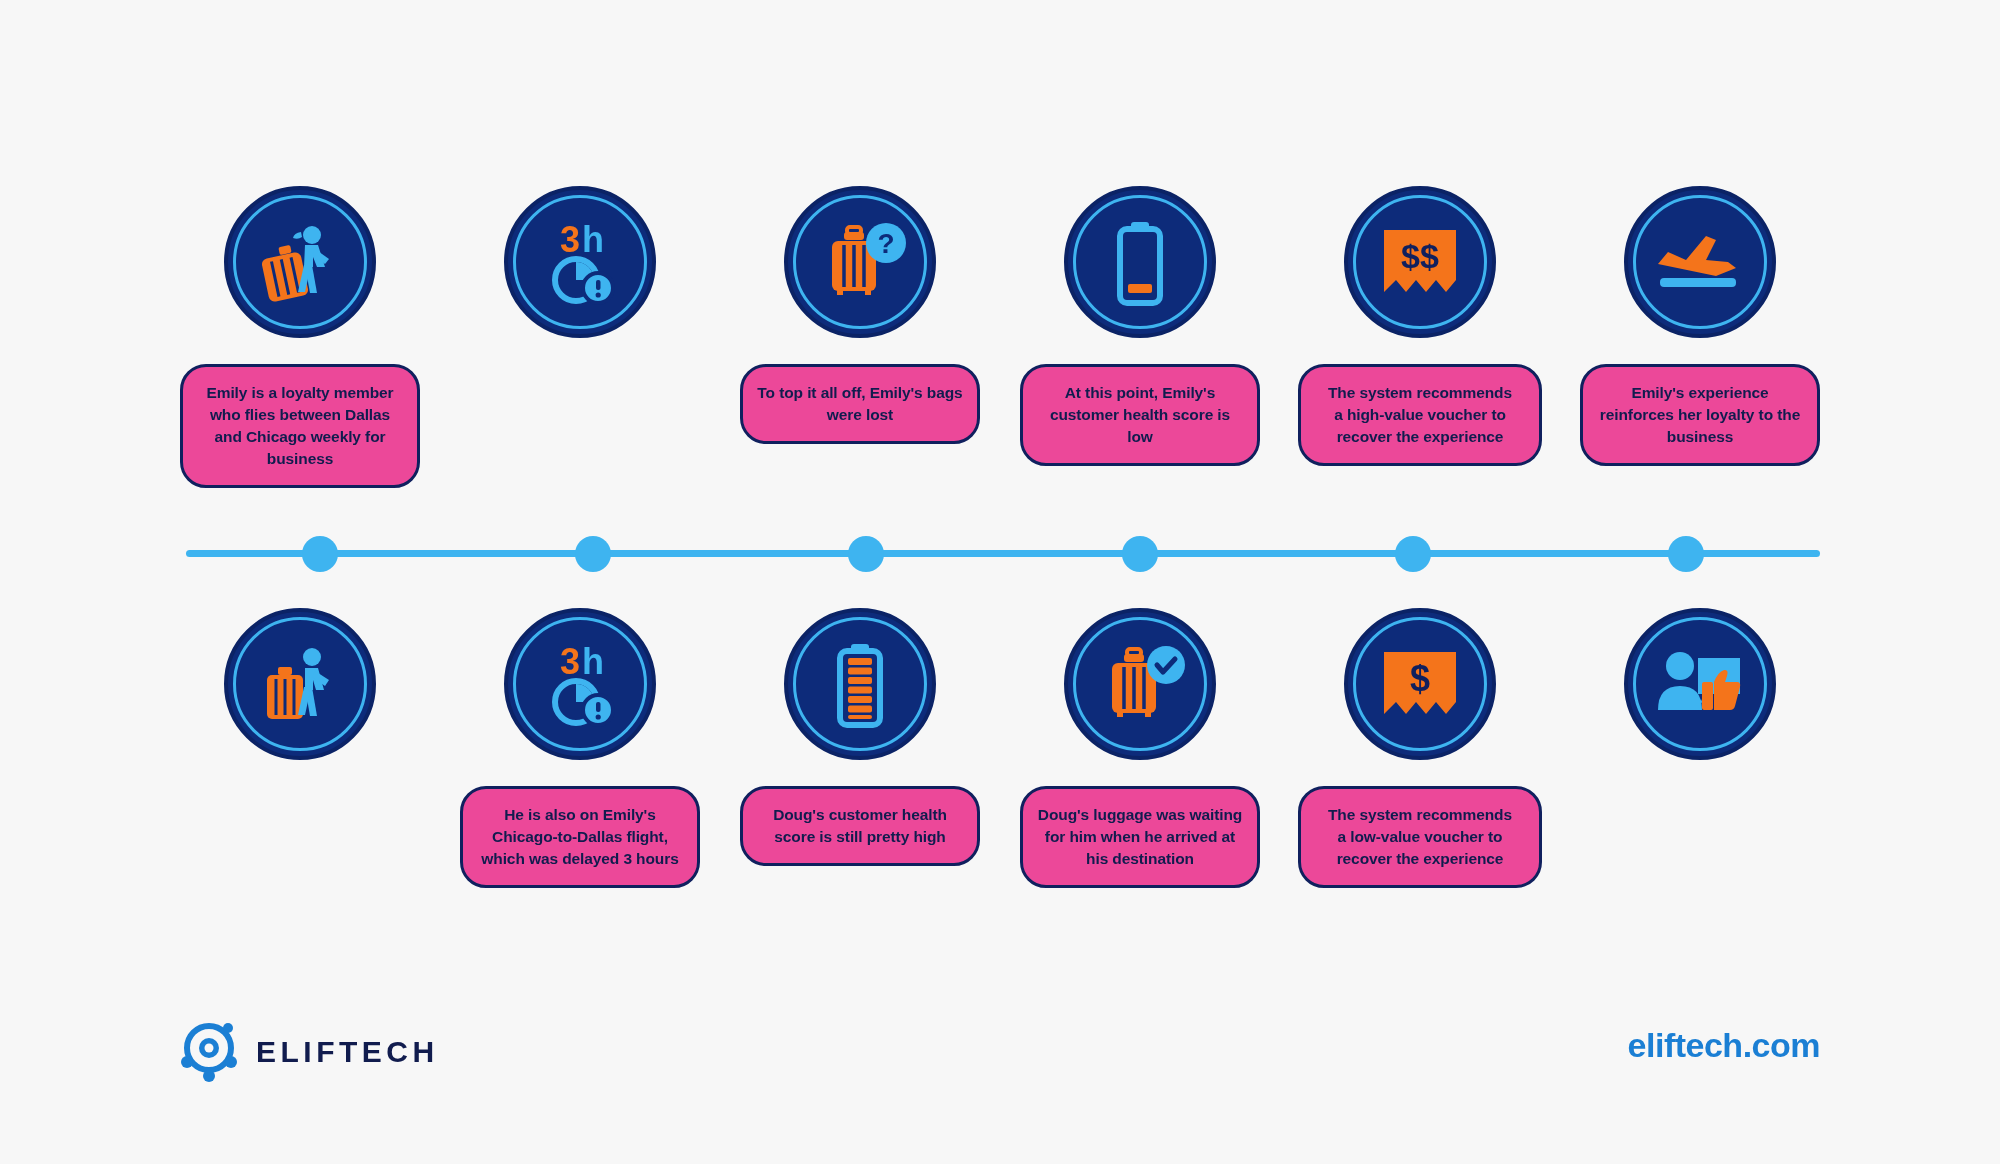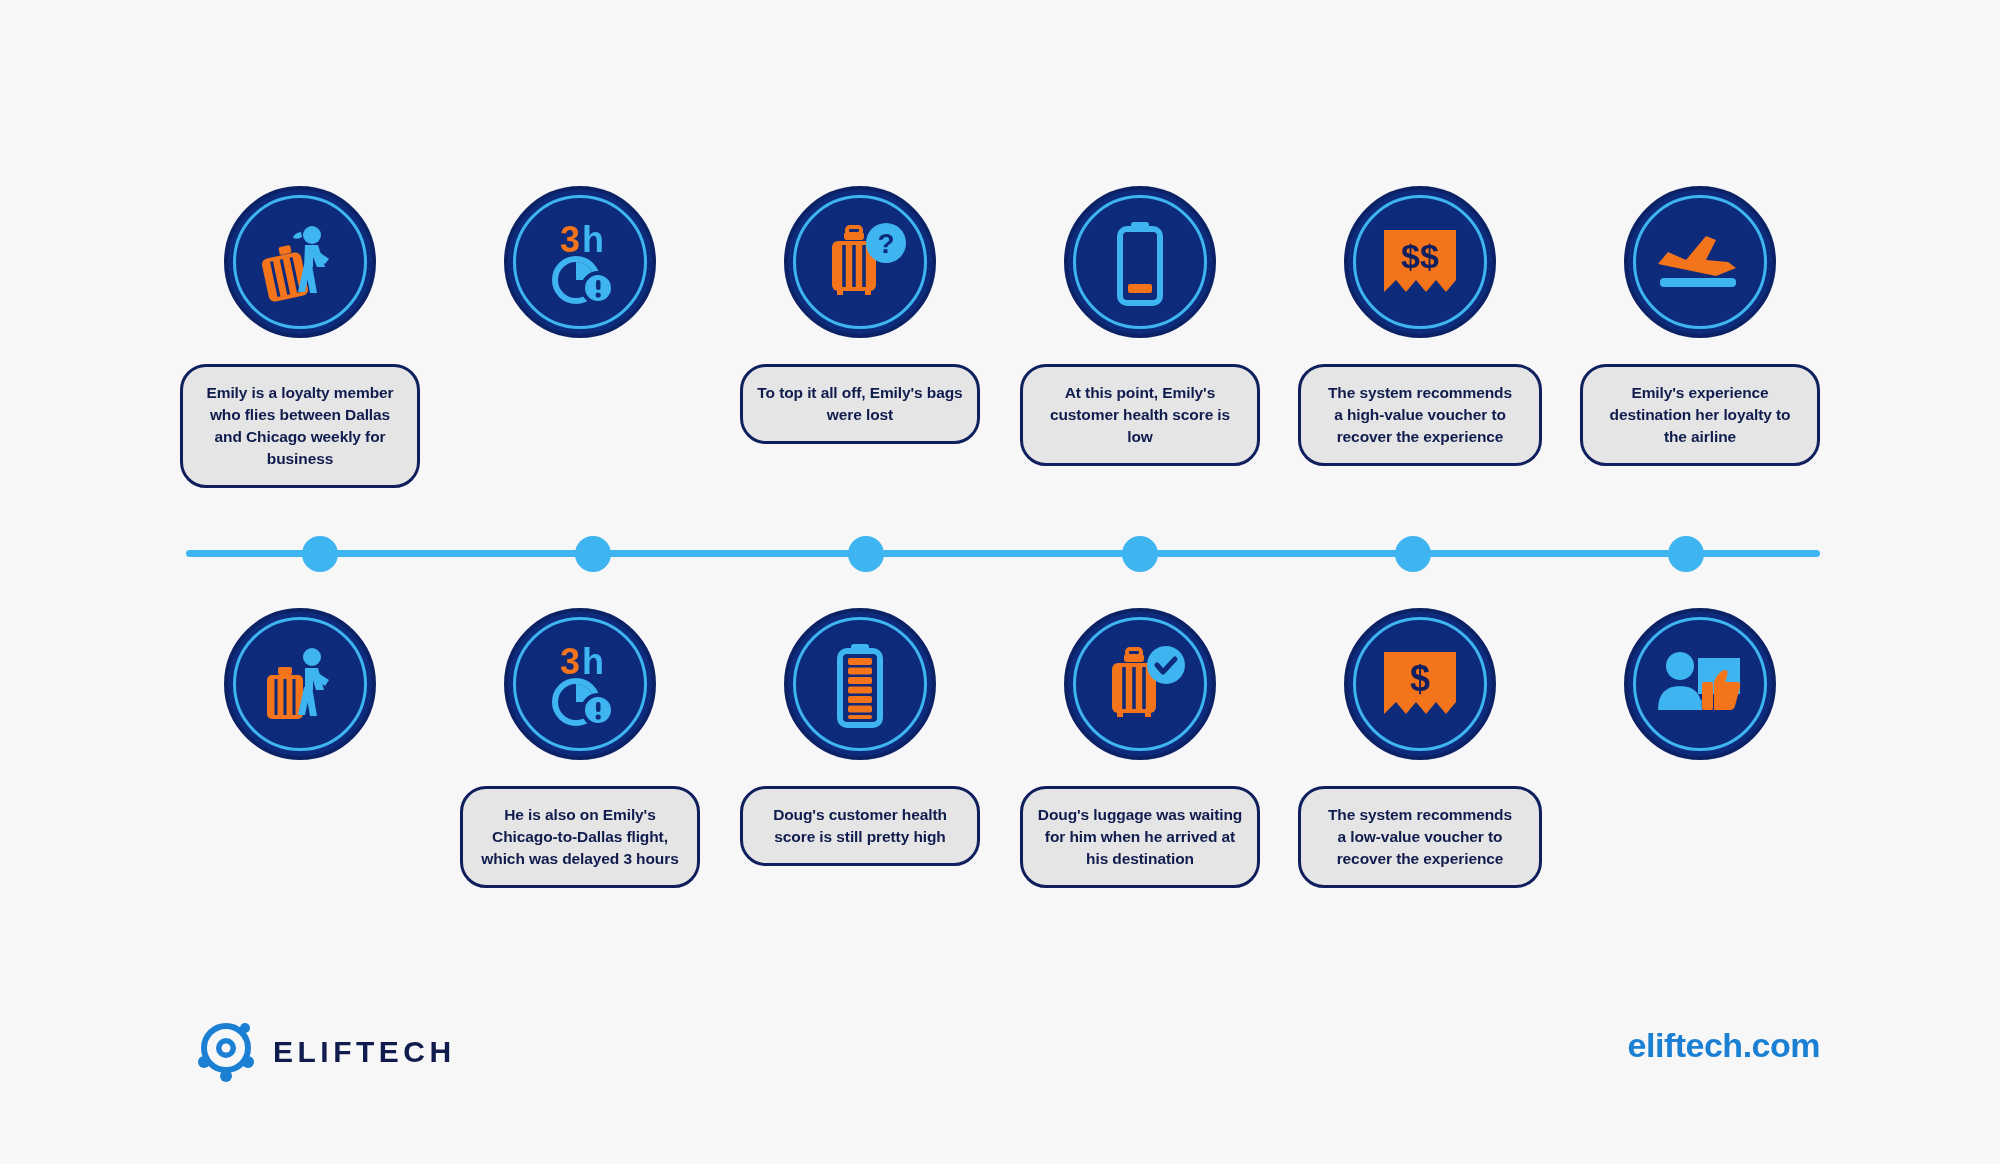--- a/index.html
+++ b/index.html
@@ -65,21 +65,21 @@
   }
   .circle svg { display: block; position: relative; z-index: 2; }
 
   
   .pill {
     margin-top: 26px;
     min-width: 236px;
     max-width: 245px;
     border: 3px solid #10205e;
     border-radius: 26px;
-    background: #e5e5e5;
+    background: #ec4899;
     color: #111c4e;
     font-size: 15.5px;
     font-weight: bold;
     line-height: 1.42;
     text-align: center;
     padding: 15px 14px;
     letter-spacing: -0.1px;
   }
   .pill.w-wide { min-width: 244px; }
 
@@ -114,21 +114,21 @@
   .dot {
     width: 36px;
     height: 36px;
     border-radius: 50%;
     background: #3eb4f0;
   }
 
   
   .footer-logo {
     position: absolute;
-    left: 195px;
+    left: 178px;
     top: 1018px;
     display: flex;
     align-items: center;
     gap: 16px;
   }
   .footer-logo .wordmark {
     font-size: 30px;
     font-weight: bold;
     letter-spacing: 4.5px;
     color: #111c4e;
@@ -232,21 +232,21 @@
 a high-value voucher to recover the experience</div>
     </div>
 
     <div class="step">
       <div class="circle">
         <svg width="96" height="72" viewBox="0 0 96 72">
           <path d="M6 38 l10 -12 l18 8 l20 -24 l10 4 l-10 20 l22 2 l8 6 l-20 8 Z" fill="#f4741b"></path>
           <rect x="8" y="52" width="76" height="9" rx="4" fill="#3eb4f0"></rect>
         </svg>
       </div>
-      <div class="pill">Emily's experience destination her loyalty to the airline</div>
+      <div class="pill">Emily's experience reinforces her loyalty to the business</div>
     </div>
   </div>
 
   <div class="timeline">
     <div class="timeline-line"></div>
     <div class="timeline-dots">
       <div class="dot"></div>
       <div class="dot"></div>
       <div class="dot"></div>
       <div class="dot"></div>

